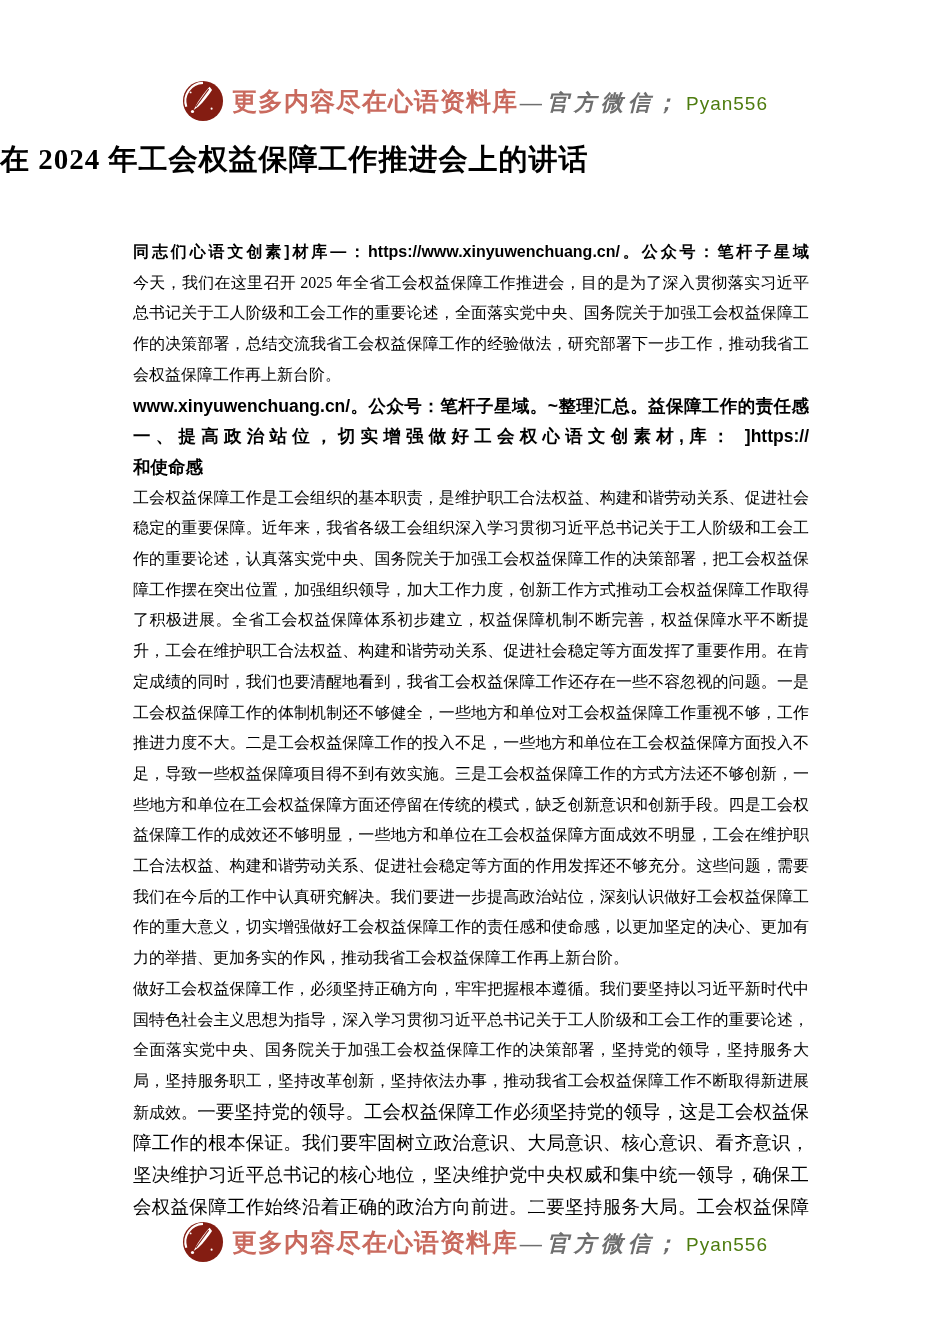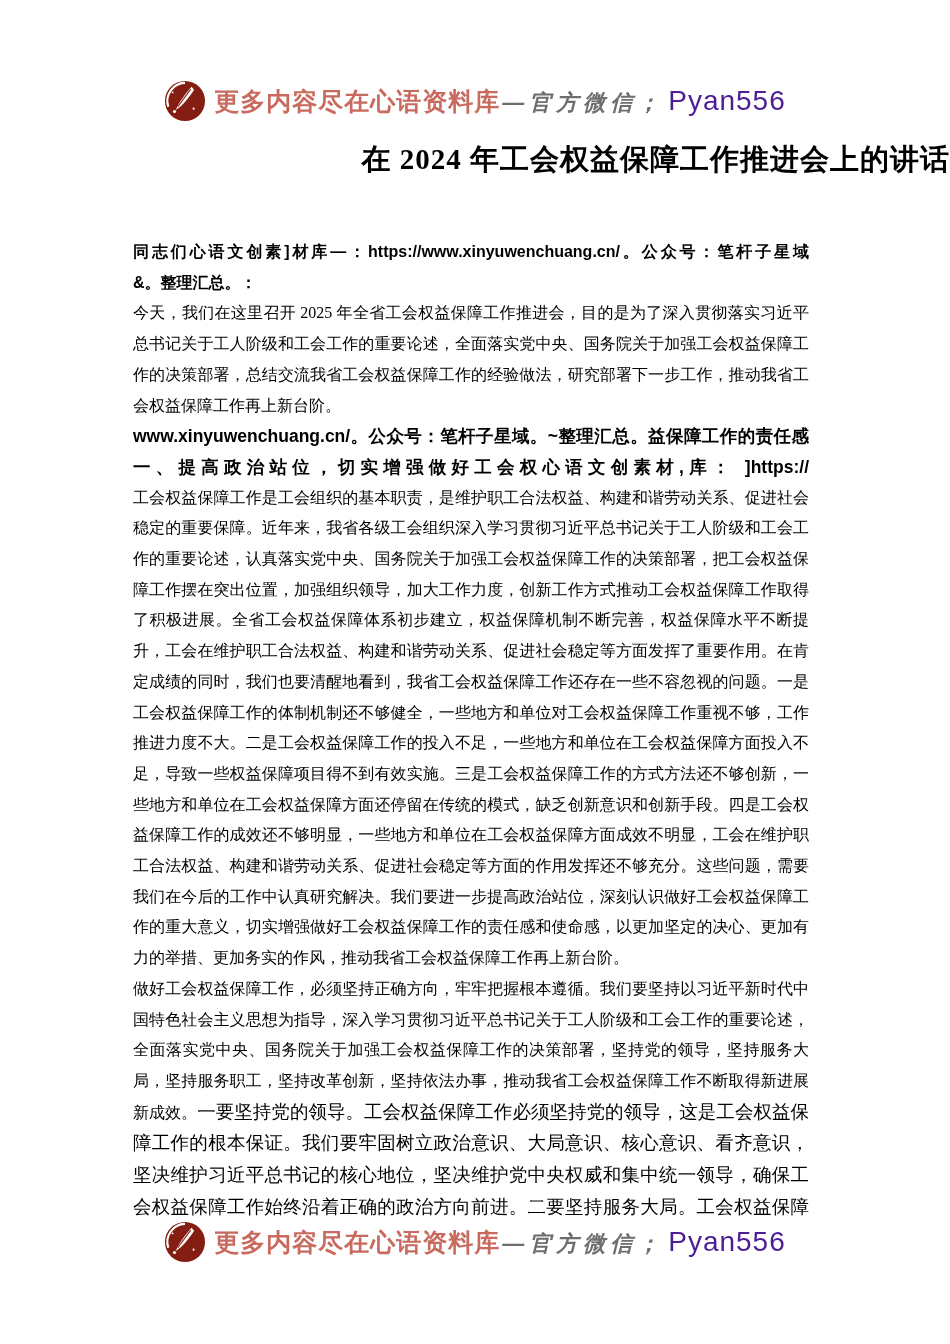--- a/index.html
+++ b/index.html
@@ -6,25 +6,25 @@
   body{width:950px;height:1344px;font-family:"Liberation Serif",serif;color:#000;}
   .page{position:relative;width:950px;height:1344px;background:#ffffff;overflow:hidden;}
 
   
   .brandbar{position:absolute;left:0;width:100%;display:flex;justify-content:center;align-items:center;gap:8px;}
   .brandbar.top{top:80px;}
   .brandbar.bottom{top:1221px;}
   .logo{width:42px;height:42px;flex:0 0 auto;}
   .brand-text{white-space:nowrap;display:flex;align-items:baseline;}
   .brand-main{font-family:"Liberation Serif",serif;font-weight:bold;font-size:25px;color:#c96a5e;letter-spacing:1px;}
-  .brand-wechat{font-family:Liberation Sans, sans-serif;font-style:italic;font-weight:bold;font-size:22px;color:#6e6e6e;letter-spacing:5px;margin-left:2px;}
-  .brand-id{font-family:"Liberation Sans",sans-serif;font-size:28px;color:#4c1d95;letter-spacing:1px;margin-left:4px;}
+  .brand-wechat{font-family:Liberation Serif, serif;font-style:italic;font-weight:bold;font-size:22px;color:#6e6e6e;letter-spacing:5px;margin-left:2px;}
+  .brand-id{font-family:"Liberation Sans",sans-serif;font-size:19px;color:#4d7c0f;letter-spacing:1px;margin-left:4px;}
 
   
-  .doc-title{position:absolute;top:140px;left:0;width:100%;margin:0;text-align:right;
+  .doc-title{position:absolute;top:140px;left:0;width:100%;margin:0;text-align:left;
              font-family:"Liberation Serif",serif;font-weight:bold;font-size:29px;letter-spacing:1px;color:#000;}
 
   
   .content{position:absolute;top:237px;left:133px;width:676px;height:982px;overflow:hidden;
            font-size:16px;line-height:30.7px;text-align:justify;}
   .content p{margin:0;padding:0;}
   .hei{font-family:"Liberation Sans",sans-serif;font-weight:bold;}
   .heading1{font-size:17.5px;}
   .block{display:block;}
   .jl{text-align:justify;text-align-last:justify;}
@@ -51,28 +51,28 @@
       <span class="brand-id">Pyan556</span>
     </div>
   </div>
 
   <h1 class="doc-title">在 2024 年工会权益保障工作推进会上的讲话</h1>
 
   <div class="content">
 
     <p class="hei">
         <span class="block jl">同志们心语文创素]材库—：https://www.xinyuwenchuang.cn/。公众号：笔杆子星域</span>
-        <span class="block">&amp;。整理汇总。：</span>
       </p>
 
     <p>今天，我们在这里召开 2025 年全省工会权益保障工作推进会，目的是为了深入贯彻落实习近平总书记关于工人阶级和工会工作的重要论述，全面落实党中央、国务院关于加强工会权益保障工作的决策部署，总结交流我省工会权益保障工作的经验做法，研究部署下一步工作，推动我省工会权益保障工作再上新台阶。</p>
 
     <p class="hei heading1">
         <span class="block jl">www.xinyuwenchuang.cn/。公众号：笔杆子星域。~整理汇总。益保障工作的责任感</span>
         <span class="block jl">一、提高政治站位，切实增强做好工会权心语文创素材,库： ]https://</span>
+        <span class="block">和使命感</span>
       </p>
 
     <p>工会权益保障工作是工会组织的基本职责，是维护职工合法权益、构建和谐劳动关系、促进社会稳定的重要保障。近年来，我省各级工会组织深入学习贯彻习近平总书记关于工人阶级和工会工作的重要论述，认真落实党中央、国务院关于加强工会权益保障工作的决策部署，把工会权益保障工作摆在突出位置，加强组织领导，加大工作力度，创新工作方式推动工会权益保障工作取得了积极进展。全省工会权益保障体系初步建立，权益保障机制不断完善，权益保障水平不断提升，工会在维护职工合法权益、构建和谐劳动关系、促进社会稳定等方面发挥了重要作用。在肯定成绩的同时，我们也要清醒地看到，我省工会权益保障工作还存在一些不容忽视的问题。一是工会权益保障工作的体制机制还不够健全，一些地方和单位对工会权益保障工作重视不够，工作推进力度不大。二是工会权益保障工作的投入不足，一些地方和单位在工会权益保障方面投入不足，导致一些权益保障项目得不到有效实施。三是工会权益保障工作的方式方法还不够创新，一些地方和单位在工会权益保障方面还停留在传统的模式，缺乏创新意识和创新手段。四是工会权益保障工作的成效还不够明显，一些地方和单位在工会权益保障方面成效不明显，工会在维护职工合法权益、构建和谐劳动关系、促进社会稳定等方面的作用发挥还不够充分。这些问题，需要我们在今后的工作中认真研究解决。我们要进一步提高政治站位，深刻认识做好工会权益保障工作的重大意义，切实增强做好工会权益保障工作的责任感和使命感，以更加坚定的决心、更加有力的举措、更加务实的作风，推动我省工会权益保障工作再上新台阶。</p>
 
 
     <p><span>做好工会权益保障工作，必须坚持正确方向，牢牢把握根本遵循。我们要坚持以习近平新时代中国特色社会主义思想为指导，深入学习贯彻习近平总书记关于工人阶级和工会工作的重要论述，全面落实党中央、国务院关于加强工会权益保障工作的决策部署，坚持党的领导，坚持服务大局，坚持服务职工，坚持改革创新，坚持依法办事，推动我省工会权益保障工作不断取得新进展新成效。</span><span class="large">一要坚持党的领导。工会权益保障工作必须坚持党的领导，这是工会权益保障工作的根本保证。我们要牢固树立政治意识、大局意识、核心意识、看齐意识，坚决维护习近平总书记的核心地位，坚决维护党中央权威和集中统一领导，确保工会权益保障工作始终沿着正确的政治方向前进。二要坚持服务大局。工会权益保障工作必须坚持服务大局，这是工会权</span></p>
 
   </div>
 
   <div class="brandbar bottom">

